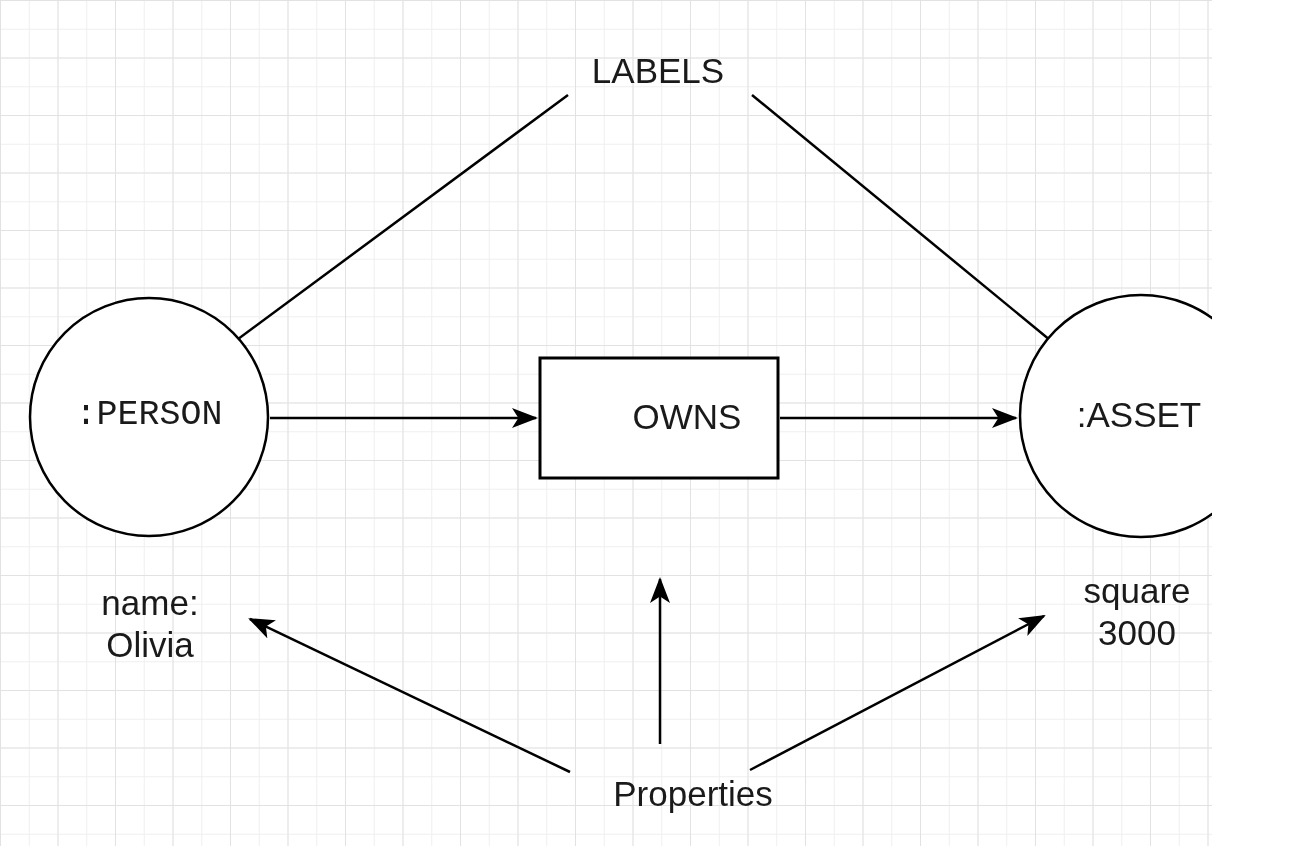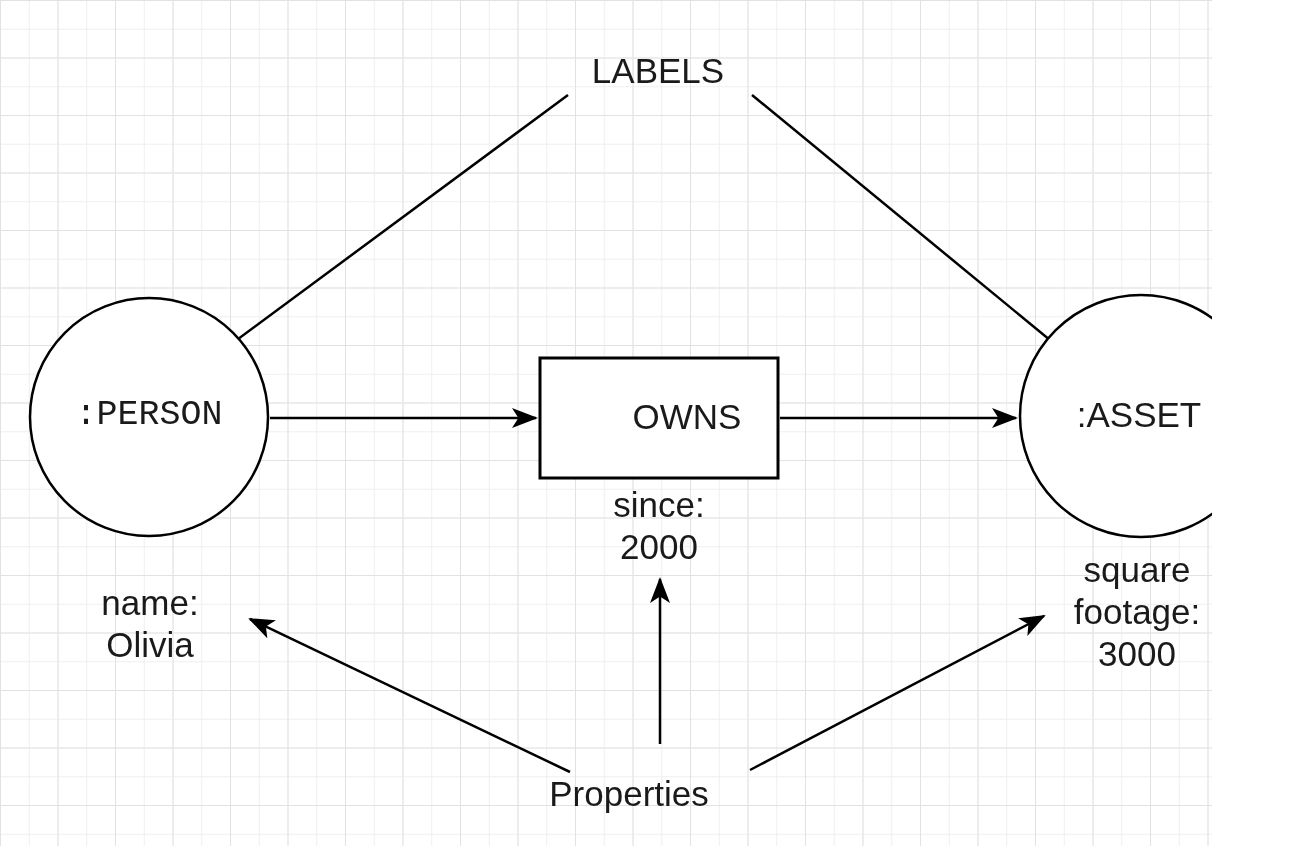--- a/index.html
+++ b/index.html
@@ -64,37 +64,32 @@
       <line x1="750" y1="770" x2="1044" y2="616" marker-end="url(#arrowhead)"></line>
 
       <circle cx="149" cy="417" r="119" fill="#ffffff"></circle>
       <circle cx="1141" cy="416" r="121" fill="#ffffff"></circle>
       <rect x="540" y="358" width="238" height="120" stroke-width="3" fill="#ffffff"></rect>
     </g>
   </svg>
 
   <div class="lbl" style="left:658px; top:71px;">LABELS</div>
 
-  <div class="lbl" style="left:629px; top:794px;">Properties</div>
+  <div class="lbl" style="left:693px; top:794px;">Properties</div>
 
   <div class="lbl" style="left:149px; top:415px;font-family:Liberation Mono, monospace;">:PERSON</div>
 
   <div class="lbl" style="left:659px; top:417px;margin-left:28px;">OWNS</div>
 
   <div class="lbl" style="left:1139px; top:415px;text-align:right;">:ASSET</div>
 
   <div class="lbl" style="left:150px; top:624px;">
     <span>name:</span>
     <span>Olivia</span>
   </div>
 
-  <div class="lbl" style="left:659px; top:526px;">
-    <span>since:</span>
-    <span>2000</span>
-  </div>
 
   <div class="lbl" style="left:1137px; top:612px;">
     <span>square</span>
-    <span>footage:</span>
     <span>3000</span>
   </div>
 
 </div>
 
 </body></html>

